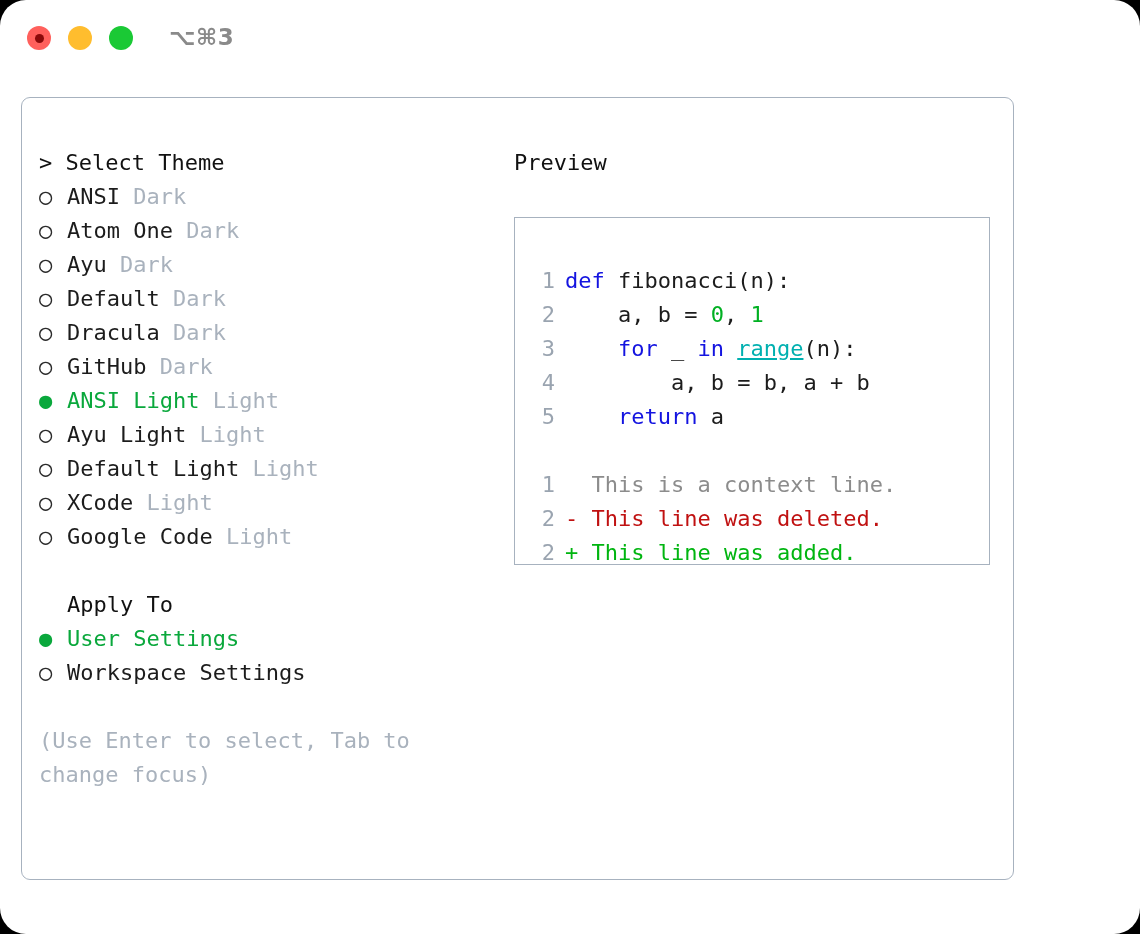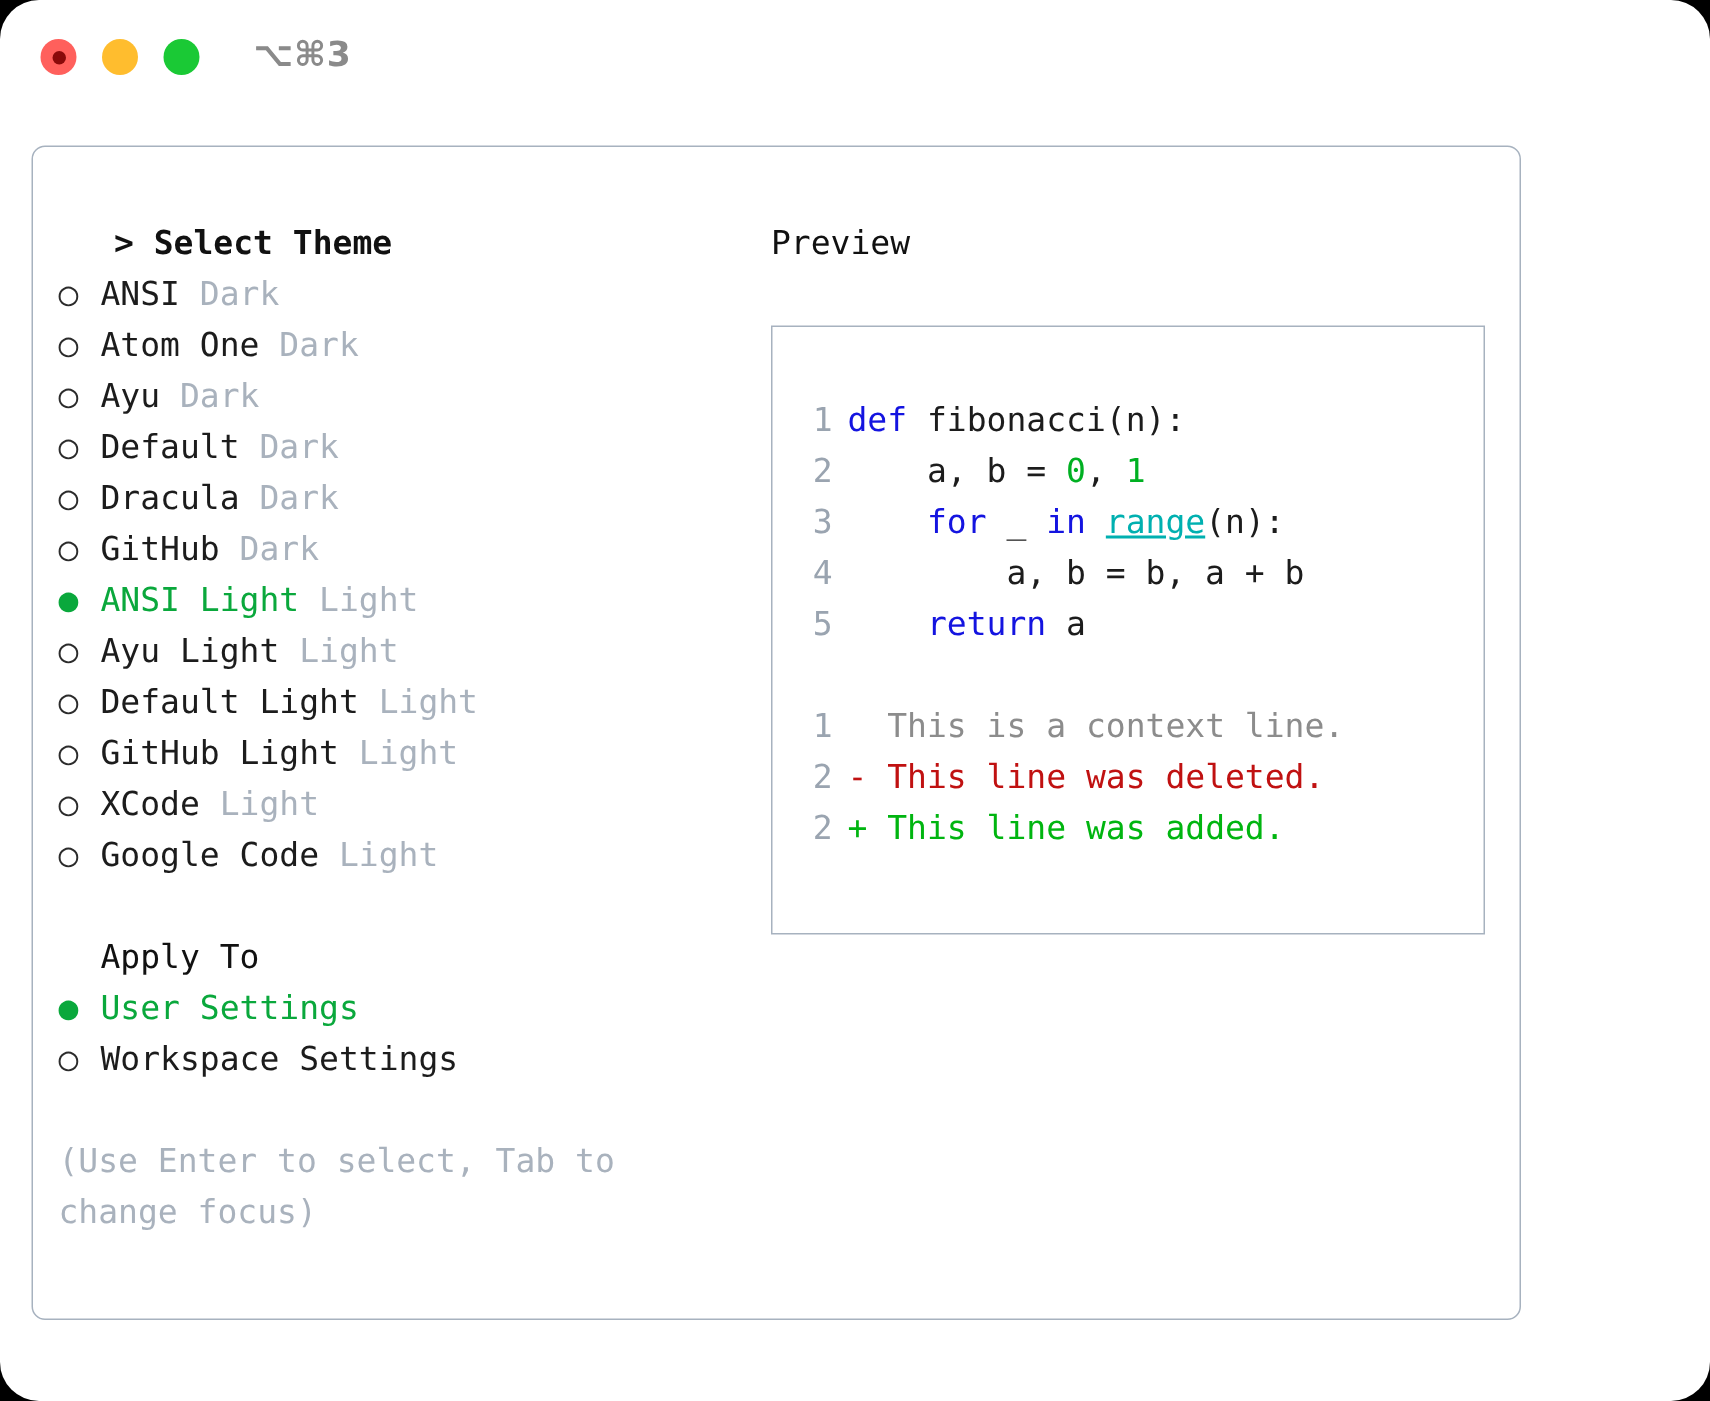--- a/index.html
+++ b/index.html
@@ -90,21 +90,21 @@
     left: 17px;
     top: 48px;
     width: 430px;
   }
   .section-title {
     font-size: 22px;
     color: #111111;
     line-height: 34px;
     white-space: pre;
   }
-  .section-title.bold { font-weight: bold; margin-left: 37px; }
+  .section-title.bold { font-weight: normal; }
 
   .opt-row {
     font-size: 22px;
     line-height: 34px;
     color: #1c1c1c;
     white-space: pre;
   }
   .bullet {
     display: inline-block;
     width: 28px;
@@ -138,21 +138,21 @@
     width: 500px;
   }
   #preview-title {
     font-size: 22px;
     color: #111111;
     line-height: 34px;
   }
   #code-box {
     margin-top: 37px;
     width: 476px;
-    height: 406px;
+    height: 348px;
     border: 1.6px solid #a7b2bf;
     box-sizing: border-box;
     background: #ffffff;
     padding: 46px 0 0 18px;
   }
   .code-line {
     font-size: 22px;
     line-height: 34px;
     white-space: pre;
   }
@@ -195,21 +195,20 @@
       <div id="theme-list">
           <div class="opt-row"><span class="bullet hollow">○</span><span class="opt-name">ANSI</span><span class="opt-variant"> Dark</span></div>
           <div class="opt-row"><span class="bullet hollow">○</span><span class="opt-name">Atom One</span><span class="opt-variant"> Dark</span></div>
           <div class="opt-row"><span class="bullet hollow">○</span><span class="opt-name">Ayu</span><span class="opt-variant"> Dark</span></div>
           <div class="opt-row"><span class="bullet hollow">○</span><span class="opt-name">Default</span><span class="opt-variant"> Dark</span></div>
           <div class="opt-row"><span class="bullet hollow">○</span><span class="opt-name">Dracula</span><span class="opt-variant"> Dark</span></div>
           <div class="opt-row"><span class="bullet hollow">○</span><span class="opt-name">GitHub</span><span class="opt-variant"> Dark</span></div>
           <div class="opt-row"><span class="bullet filled">●</span><span class="opt-name sel">ANSI Light</span><span class="opt-variant"> Light</span></div>
           <div class="opt-row"><span class="bullet hollow">○</span><span class="opt-name">Ayu Light</span><span class="opt-variant"> Light</span></div>
           <div class="opt-row"><span class="bullet hollow">○</span><span class="opt-name">Default Light</span><span class="opt-variant"> Light</span></div>
-          <div class="opt-row"><span class="bullet hollow">○</span><span class="opt-name">GitHub Light</span><span class="opt-variant"> Light</span></div>
           <div class="opt-row"><span class="bullet hollow">○</span><span class="opt-name">XCode</span><span class="opt-variant"> Light</span></div>
           <div class="opt-row"><span class="bullet hollow">○</span><span class="opt-name">Google Code</span><span class="opt-variant"> Light</span></div>
         </div>
 
       <div id="apply-section">
         <div class="section-title"><span class="indent-label"> </span><span>Apply To</span></div>
         <div id="apply-list">
             <div class="opt-row"><span class="bullet filled">●</span><span class="opt-name sel">User Settings</span></div>
             <div class="opt-row"><span class="bullet hollow">○</span><span class="opt-name">Workspace Settings</span></div>
           </div>

